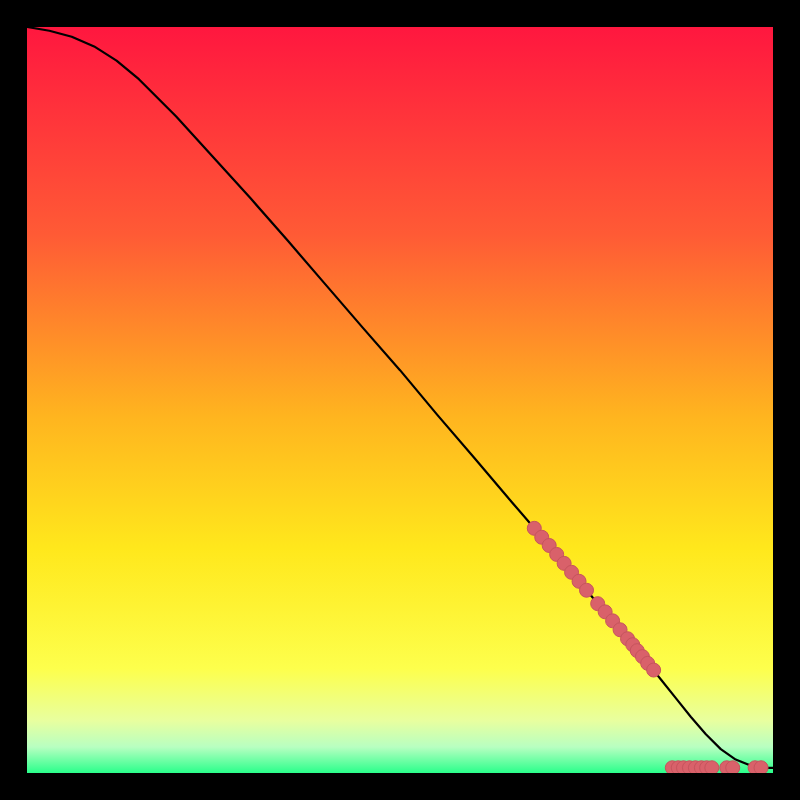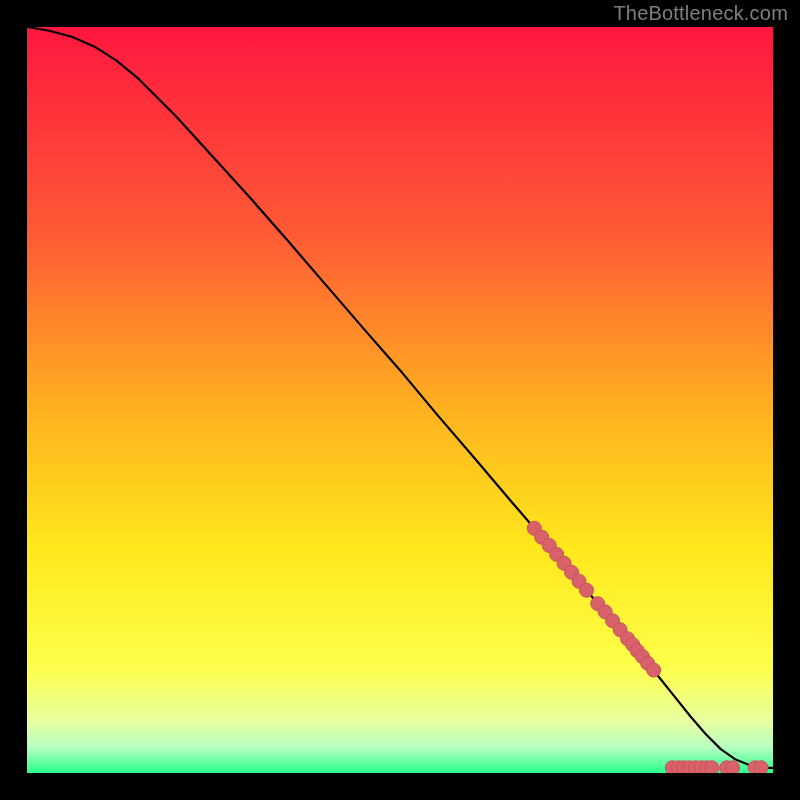--- a/index.html
+++ b/index.html
@@ -33,21 +33,20 @@
     top: 27px;
     width: 746px;
     height: 746px;
   }
   svg { display: block; }
 </style>
 </head>
 <body>
 
 <div class="frame">
-  <div class="watermark">TheBottleneck.com</div>
 
   <div class="plot">
     <svg id="chart-svg" width="746" height="746" viewBox="0 0 746 746" preserveAspectRatio="none">
       <defs>
         <linearGradient id="bg-grad" x1="0" y1="0" x2="0" y2="1">
           <stop id="g0" offset="0%" stop-color="#ff173f"></stop>
           <stop id="g1" offset="28%" stop-color="#ff5b35"></stop>
           <stop id="g2" offset="52%" stop-color="#ffb41f"></stop>
           <stop id="g3" offset="70%" stop-color="#ffe81c"></stop>
           <stop id="g4" offset="86%" stop-color="#fdff4c"></stop>

